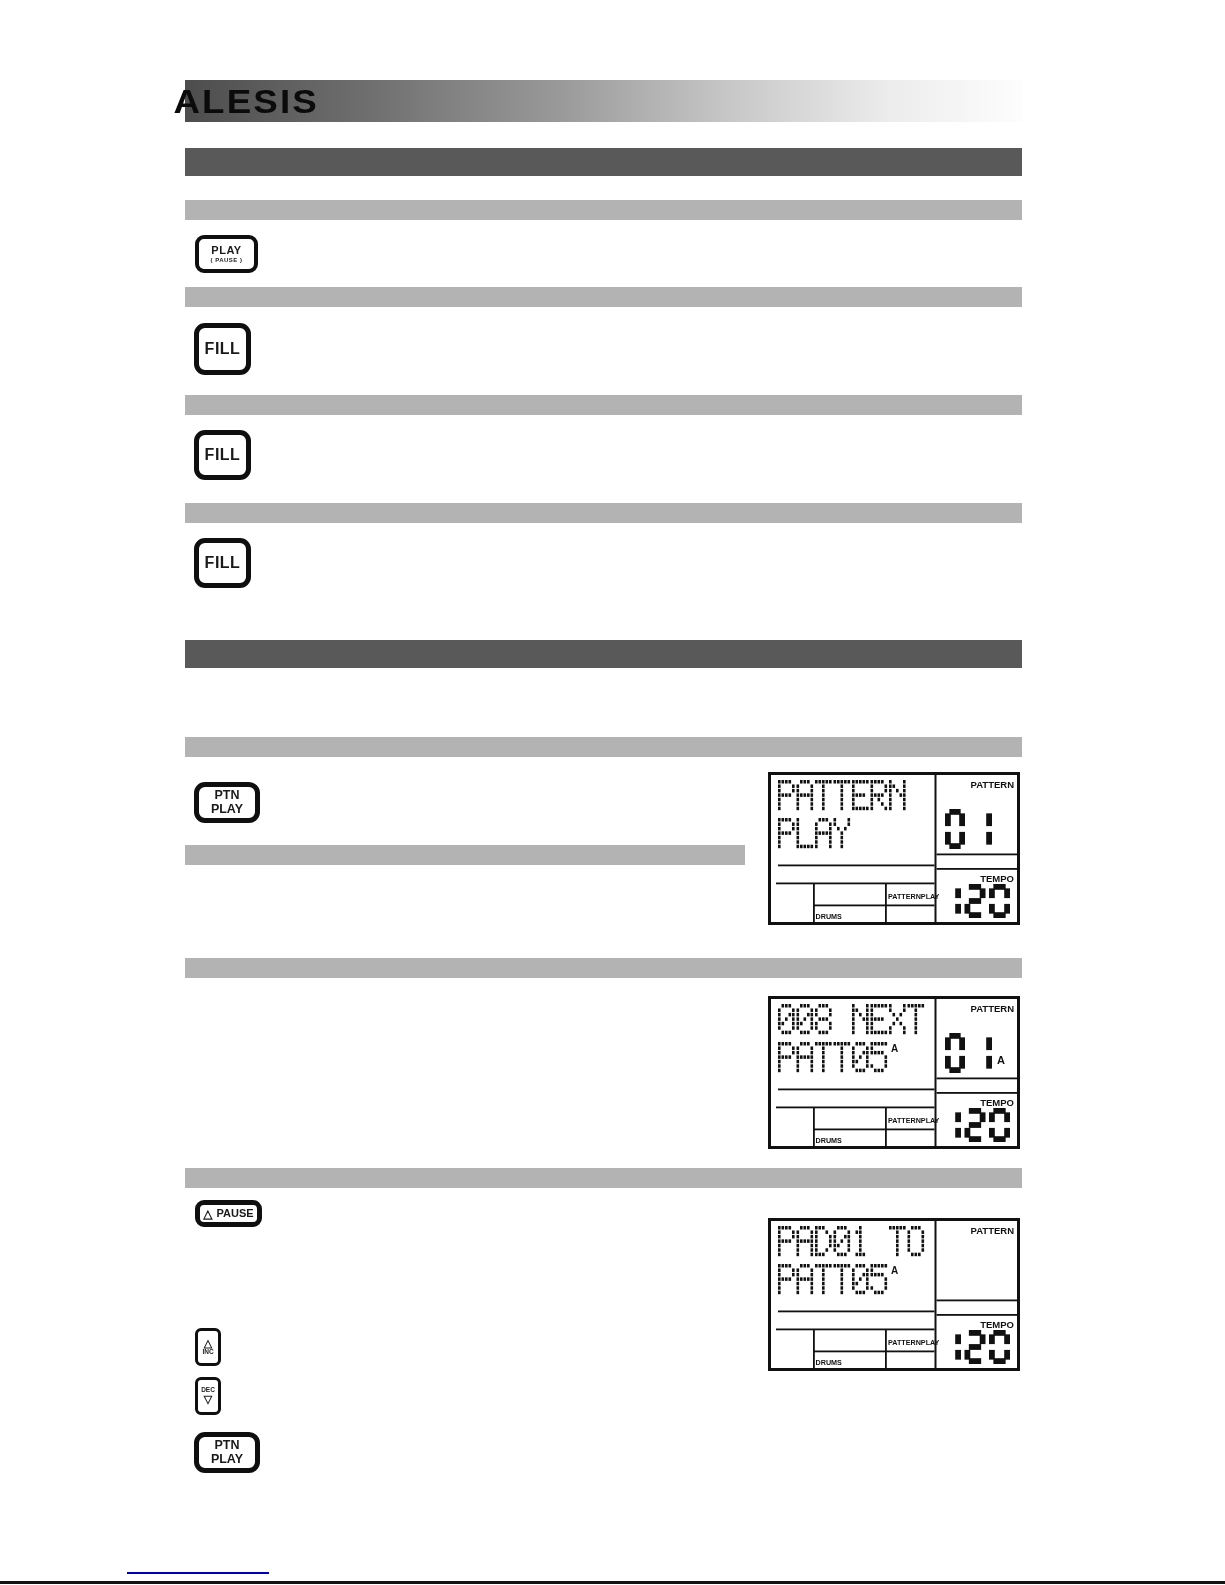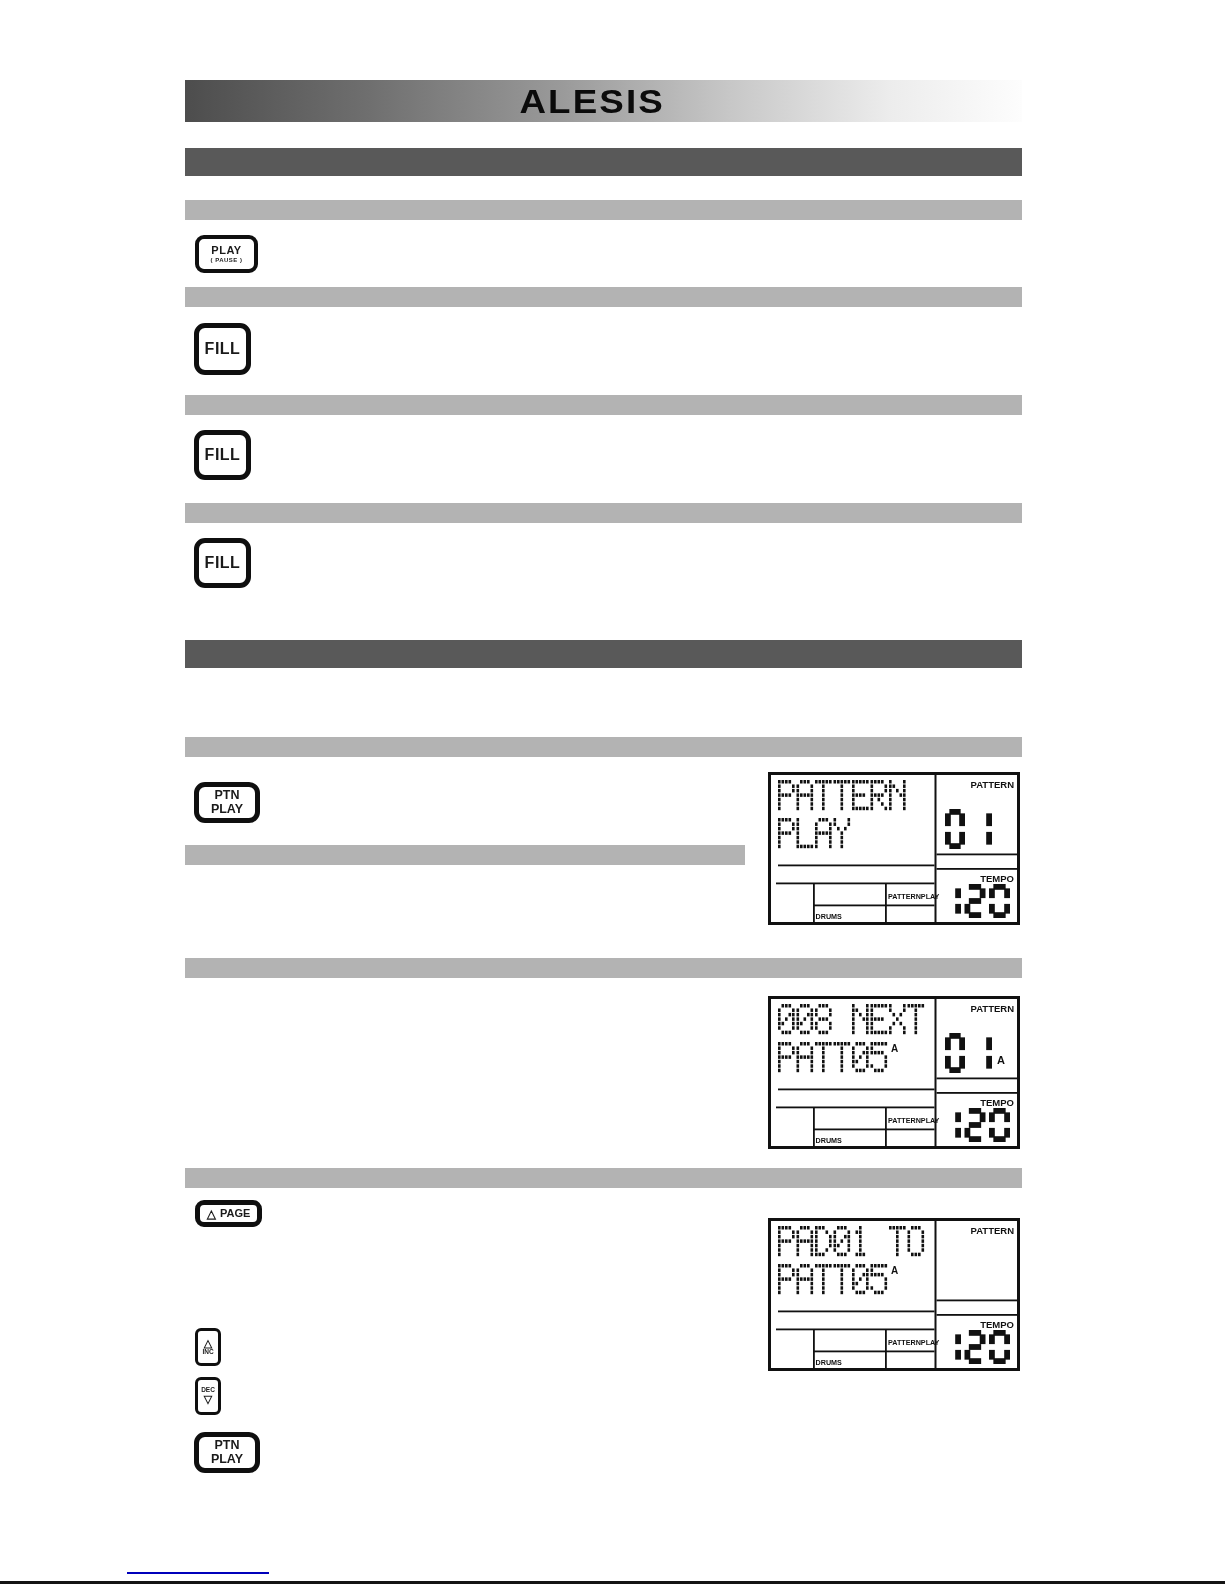--- a/index.html
+++ b/index.html
@@ -3,21 +3,21 @@
 <meta charset="utf-8">
 <style>
   *{margin:0;padding:0;box-sizing:border-box}
   html,body{width:1225px;height:1585px}
   body{position:relative;background:#ffffff;font-family:"Liberation Sans",sans-serif;overflow:hidden}
   .abs{position:absolute}
 
   
   .header-bar{left:185px;top:80px;width:837px;height:42px;
     background:linear-gradient(90deg,#4d4d4d 0%,#6f6f6f 22%,#9a9a9a 45%,#c7c7c7 65%,#ececec 84%,#fdfdfd 100%);
-    display:flex;align-items:center;justify-content:center}
+    display:flex;align-items:center;justify-content:flex-start}
   .logo{font-weight:bold;font-size:34px;letter-spacing:2px;color:#0b0b0b;padding-right:10px;
     transform:scaleX(1.08);transform-origin:right center}
 
   
   .bar{left:185px;width:837px}
   .bar.dark{height:28px;background:#595959}
   .bar.light{height:20px;background:#b3b3b3}
   .bar.short{width:560px}
 
   
@@ -82,21 +82,21 @@
   <span>FILL</span>
 </div>
 
 <div class="key ptn-key ptn-1">
   <div>PTN</div>
   <div>PLAY</div>
 </div>
 
 <div class="key page-key">
   <span class="tri">△</span>
-  <span>PAGE</span>
+  <span>PAUSE</span>
 </div>
 
 <div class="key mini-key inc-key">
   <span class="tri">△</span>
   <span>INC</span>
 </div>
 
 <div class="key mini-key dec-key">
   <span>DEC</span>
   <span class="tri">▽</span>

